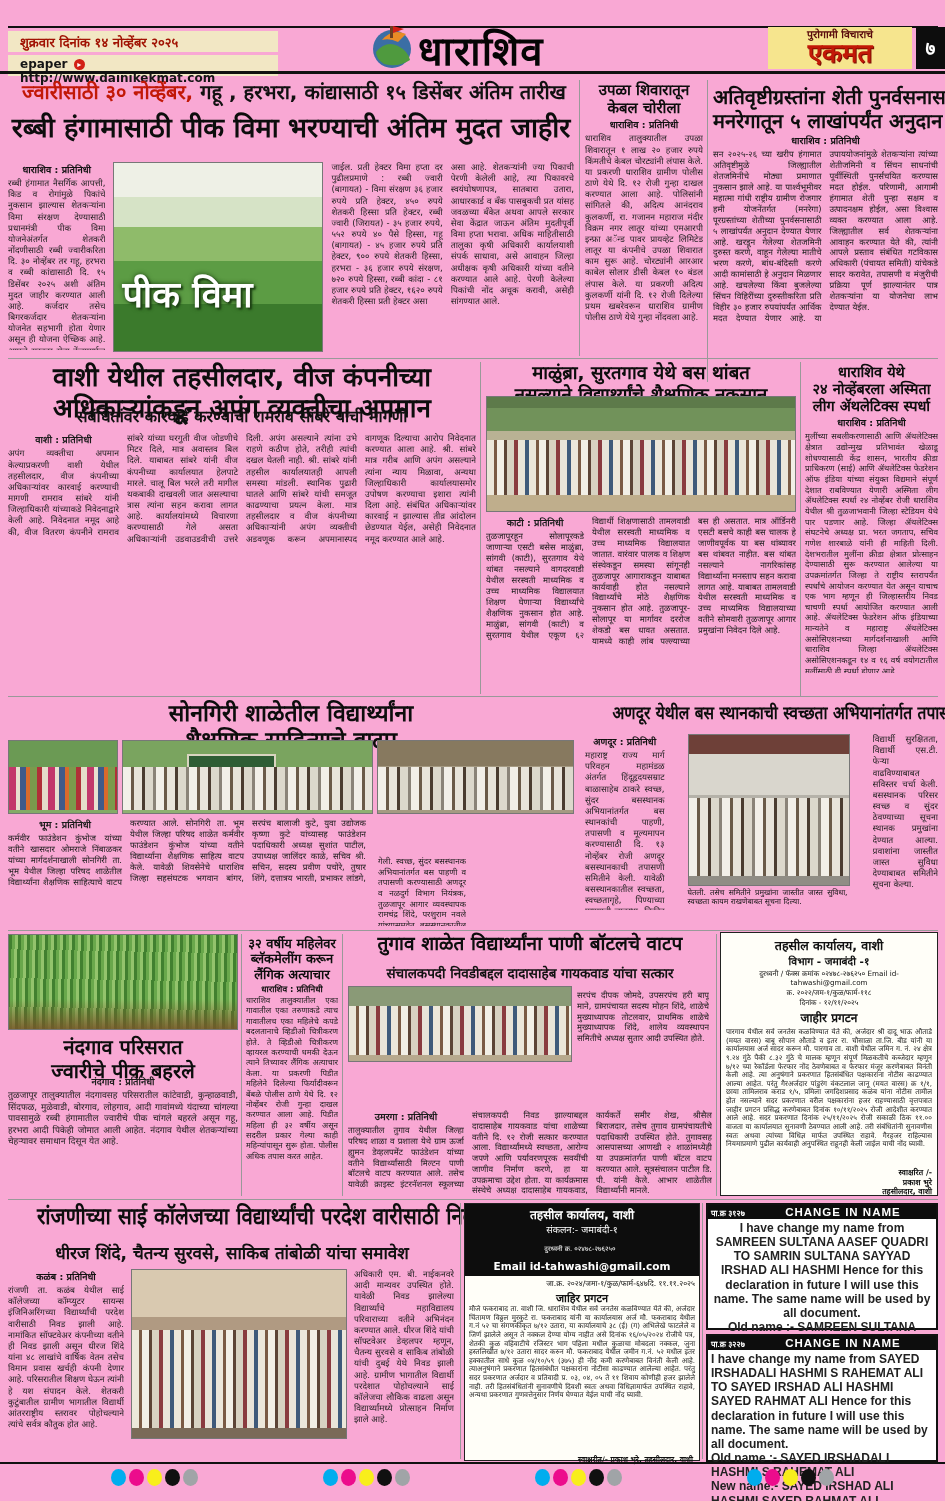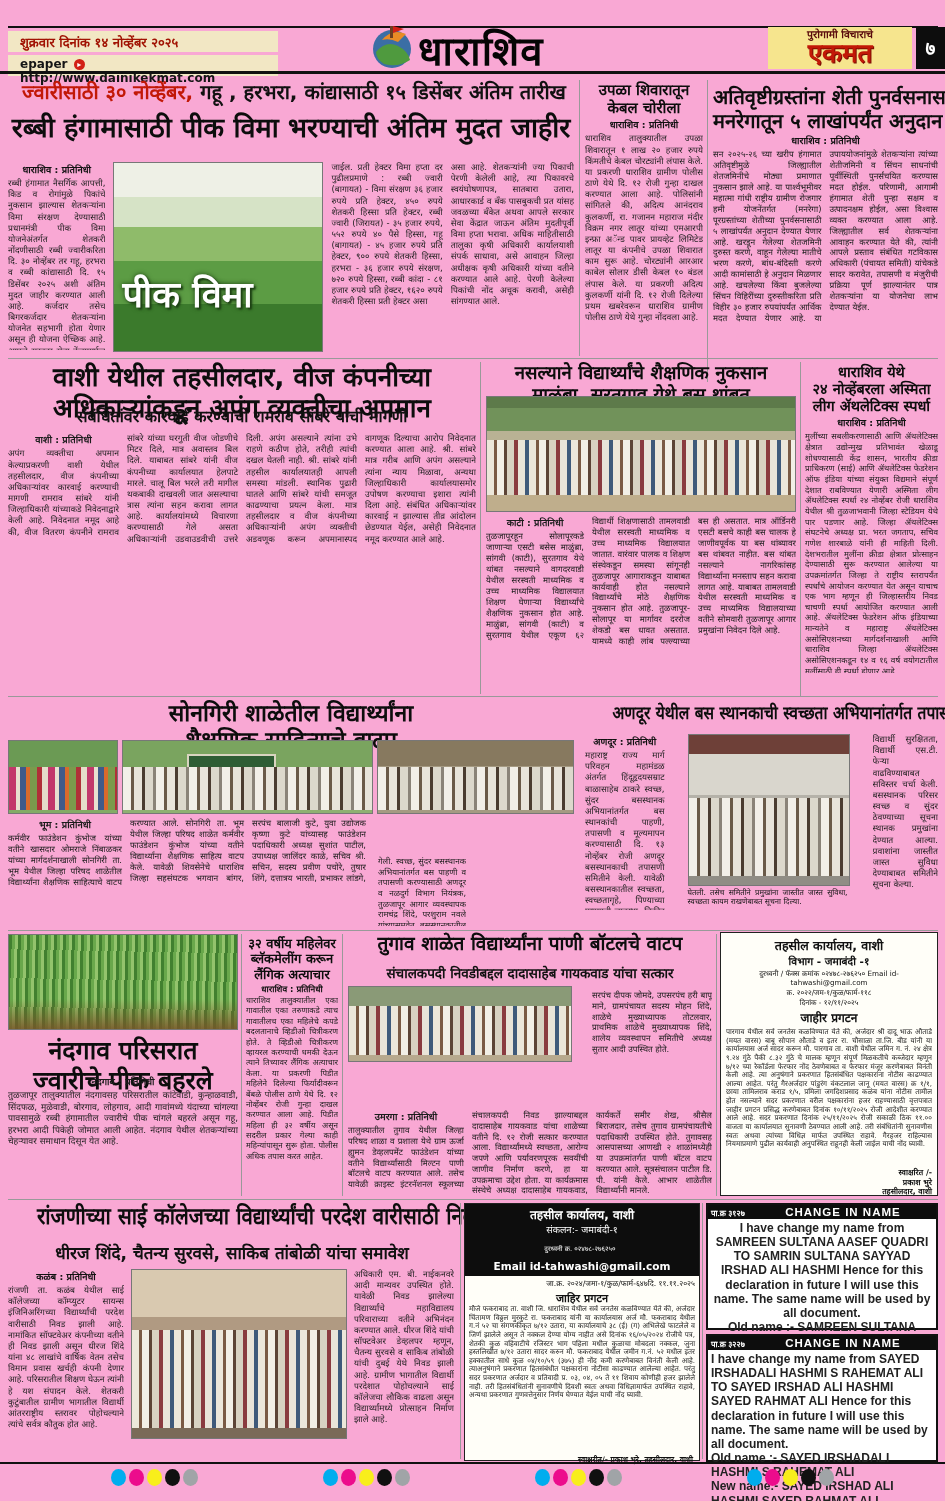--- a/index.html
+++ b/index.html
@@ -115,35 +115,35 @@
   #a-anadur .cap{width:160px;font-size:7.6px;line-height:1.25;margin-top:2px;text-align:justify;}
   #a-anadur .pcol{display:flex;flex-direction:column;}
 
   #hr-d{left:8px;top:930px;width:930px;}
 
   
   #a-nand{left:8px;top:934px;width:230px;height:262px;}
   #ph-nand{width:228px;height:94px;
      background:linear-gradient(180deg,rgba(255,255,255,0) 0 68%,rgba(120,84,40,.85) 100%),
      repeating-linear-gradient(92deg,#41802f 0 3px,#69a84b 3px 6px,#93c46c 6px 9px);}
-  #a-nand .hline{font-size:25px;height:36px;}
+  #a-nand .hline{font-size:20px;height:36px;}
   #a-nand .body{height:76px;font-size:8.8px;margin-top:3px;}
 
   #vrD1{left:241px;top:934px;height:262px;}
   #a-black{left:246px;top:936px;width:92px;height:260px;}
   #a-black .hline{font-size:13px;}
   #a-black .byline{font-size:8.5px;}
   #a-black .body{height:178px;font-size:8px;}
 
   #vrD2{left:342px;top:934px;height:262px;}
   
   #a-tug{left:348px;top:932px;width:364px;height:264px;}
   #a-tug .hline{font-size:19px;height:30px;}
   #a-tug .sub{font-size:13.5px;font-weight:bold;text-align:center;margin-top:2px;}
-  #a-tug .row{display:flex;gap:20px;margin-top:4px;}
+  #a-tug .row{display:flex;gap:5px;margin-top:4px;}
   #ph-tug{width:222px;height:74px;flex:none;
      background:linear-gradient(180deg,#8a9a77 0 25%,#cfc7b0 25% 55%,#b7a98e 55% 100%);}
   #ph-tug .cr{bottom:8%;height:66%;}
   #a-tug .side{width:132px;height:74px;font-size:8.2px;}
   #a-tug .body{height:116px;font-size:8.3px;margin-top:4px;}
 
   #vrD3{left:716px;top:934px;height:262px;}
   
   #box-t1{left:720px;top:932px;width:218px;height:264px;border:1px solid #222;box-sizing:border-box;
      padding:4px 5px;background:#fffef8;}
@@ -282,22 +282,22 @@
     <div class="body cols4">
       <div class="byline">वाशी : प्रतिनिधी</div>
       <span>अपंग व्यक्तीचा अपमान केल्याप्रकरणी वाशी येथील तहसीलदार, वीज कंपनीच्या अधिकाऱ्यांवर कारवाई करण्याची मागणी रामराव सांबरे यांनी जिल्हाधिकारी यांच्याकडे निवेदनाद्वारे केली आहे. निवेदनात नमूद आहे की, वीज वितरण कंपनीने रामराव सांबरे यांच्या घरगुती वीज जोडणीचे मिटर दिले, मात्र अवास्तव बिल दिले. याबाबत सांबरे यांनी वीज कंपनीच्या कार्यालयात हेलपाटे मारले. चालू बिल भरले तरी मागील थकबाकी दाखवली जात असल्याचा त्रास त्यांना सहन करावा लागत आहे. कार्यालयांमध्ये विचारणा करण्यासाठी गेले असता अधिकाऱ्यांनी उडवाउडवीची उत्तरे दिली. अपंग असल्याने त्यांना उभे राहणे कठीण होते, तरीही त्यांची दखल घेतली नाही. श्री. सांबरे यांनी तहसील कार्यालयातही आपली समस्या मांडली. स्थानिक पुढारी घातले आणि सांबरे यांची समजूत काढण्याचा प्रयत्न केला. मात्र तहसीलदार व वीज कंपनीच्या अधिकाऱ्यांनी अपंग व्यक्तीची अडवणूक करून अपमानास्पद वागणूक दिल्याचा आरोप निवेदनात करण्यात आला आहे. श्री. सांबरे मात्र गरीब आणि अपंग असल्याने त्यांना न्याय मिळावा, अन्यथा जिल्हाधिकारी कार्यालयासमोर उपोषण करण्याचा इशारा त्यांनी दिला आहे. संबंधित अधिकाऱ्यांवर कारवाई न झाल्यास तीव्र आंदोलन छेडण्यात येईल, असेही निवेदनात नमूद करण्यात आले आहे.</span>
     </div>
   </div>
 
   <div class="vrule" id="vrB1"></div>
 
   <div class="abs" id="a-mal">
     <div class="hl hline">
+      <div><span class="fit">माळुंब्रा, सुरतगाव येथे बस थांबत</span></div>
       <div><span class="fit">नसल्याने विद्यार्थ्यांचे शैक्षणिक नुकसान</span></div>
-      <div><span class="fit">माळुंब्रा, सुरतगाव येथे बस थांबत</span></div>
     </div>
     <div class="photo" id="ph-mal">
         <div class="cr"></div>
       </div>
     <div class="body cols3">
       <div class="byline">काटी : प्रतिनिधी</div>
       <span>तुळजापूरहून सोलापूरकडे जाणाऱ्या एसटी बसेस माळुंब्रा, सांगवी (काटी), सुरतगाव येथे थांबत नसल्याने वागदरवाडी येथील सरस्वती माध्यमिक व उच्च माध्यमिक विद्यालयात शिक्षण घेणाऱ्या विद्यार्थ्यांचे शैक्षणिक नुकसान होत आहे. माळुंब्रा, सांगवी (काटी) व सुरतगाव येथील एकूण ६२ विद्यार्थी शिक्षणासाठी तामलवाडी येथील सरस्वती माध्यमिक व उच्च माध्यमिक विद्यालयात जातात. वारंवार पालक व शिक्षण संस्थेकडून समस्या सांगूनही तुळजापूर आगाराकडून याबाबत कार्यवाही होत नसल्याने विद्यार्थ्यांचे मोठे शैक्षणिक नुकसान होत आहे. तुळजापूर-सोलापूर या मार्गावर दररोज शेकडो बस धावत असतात. यामध्ये काही लांब पल्ल्याच्या बस ही असतात. मात्र ऑर्डिनरी एसटी बसचे काही बस चालक हे जाणीवपूर्वक या बस थांब्यावर बस थांबवत नाहीत. बस थांबत नसल्याने नागरिकांसह विद्यार्थ्यांना मनस्ताप सहन करावा लागत आहे. याबाबत तामलवाडी येथील सरस्वती माध्यमिक व उच्च माध्यमिक विद्यालयाच्या वतीने सोमवारी तुळजापूर आगार प्रमुखांना निवेदन दिले आहे.</span>
     </div>
   </div>
 

